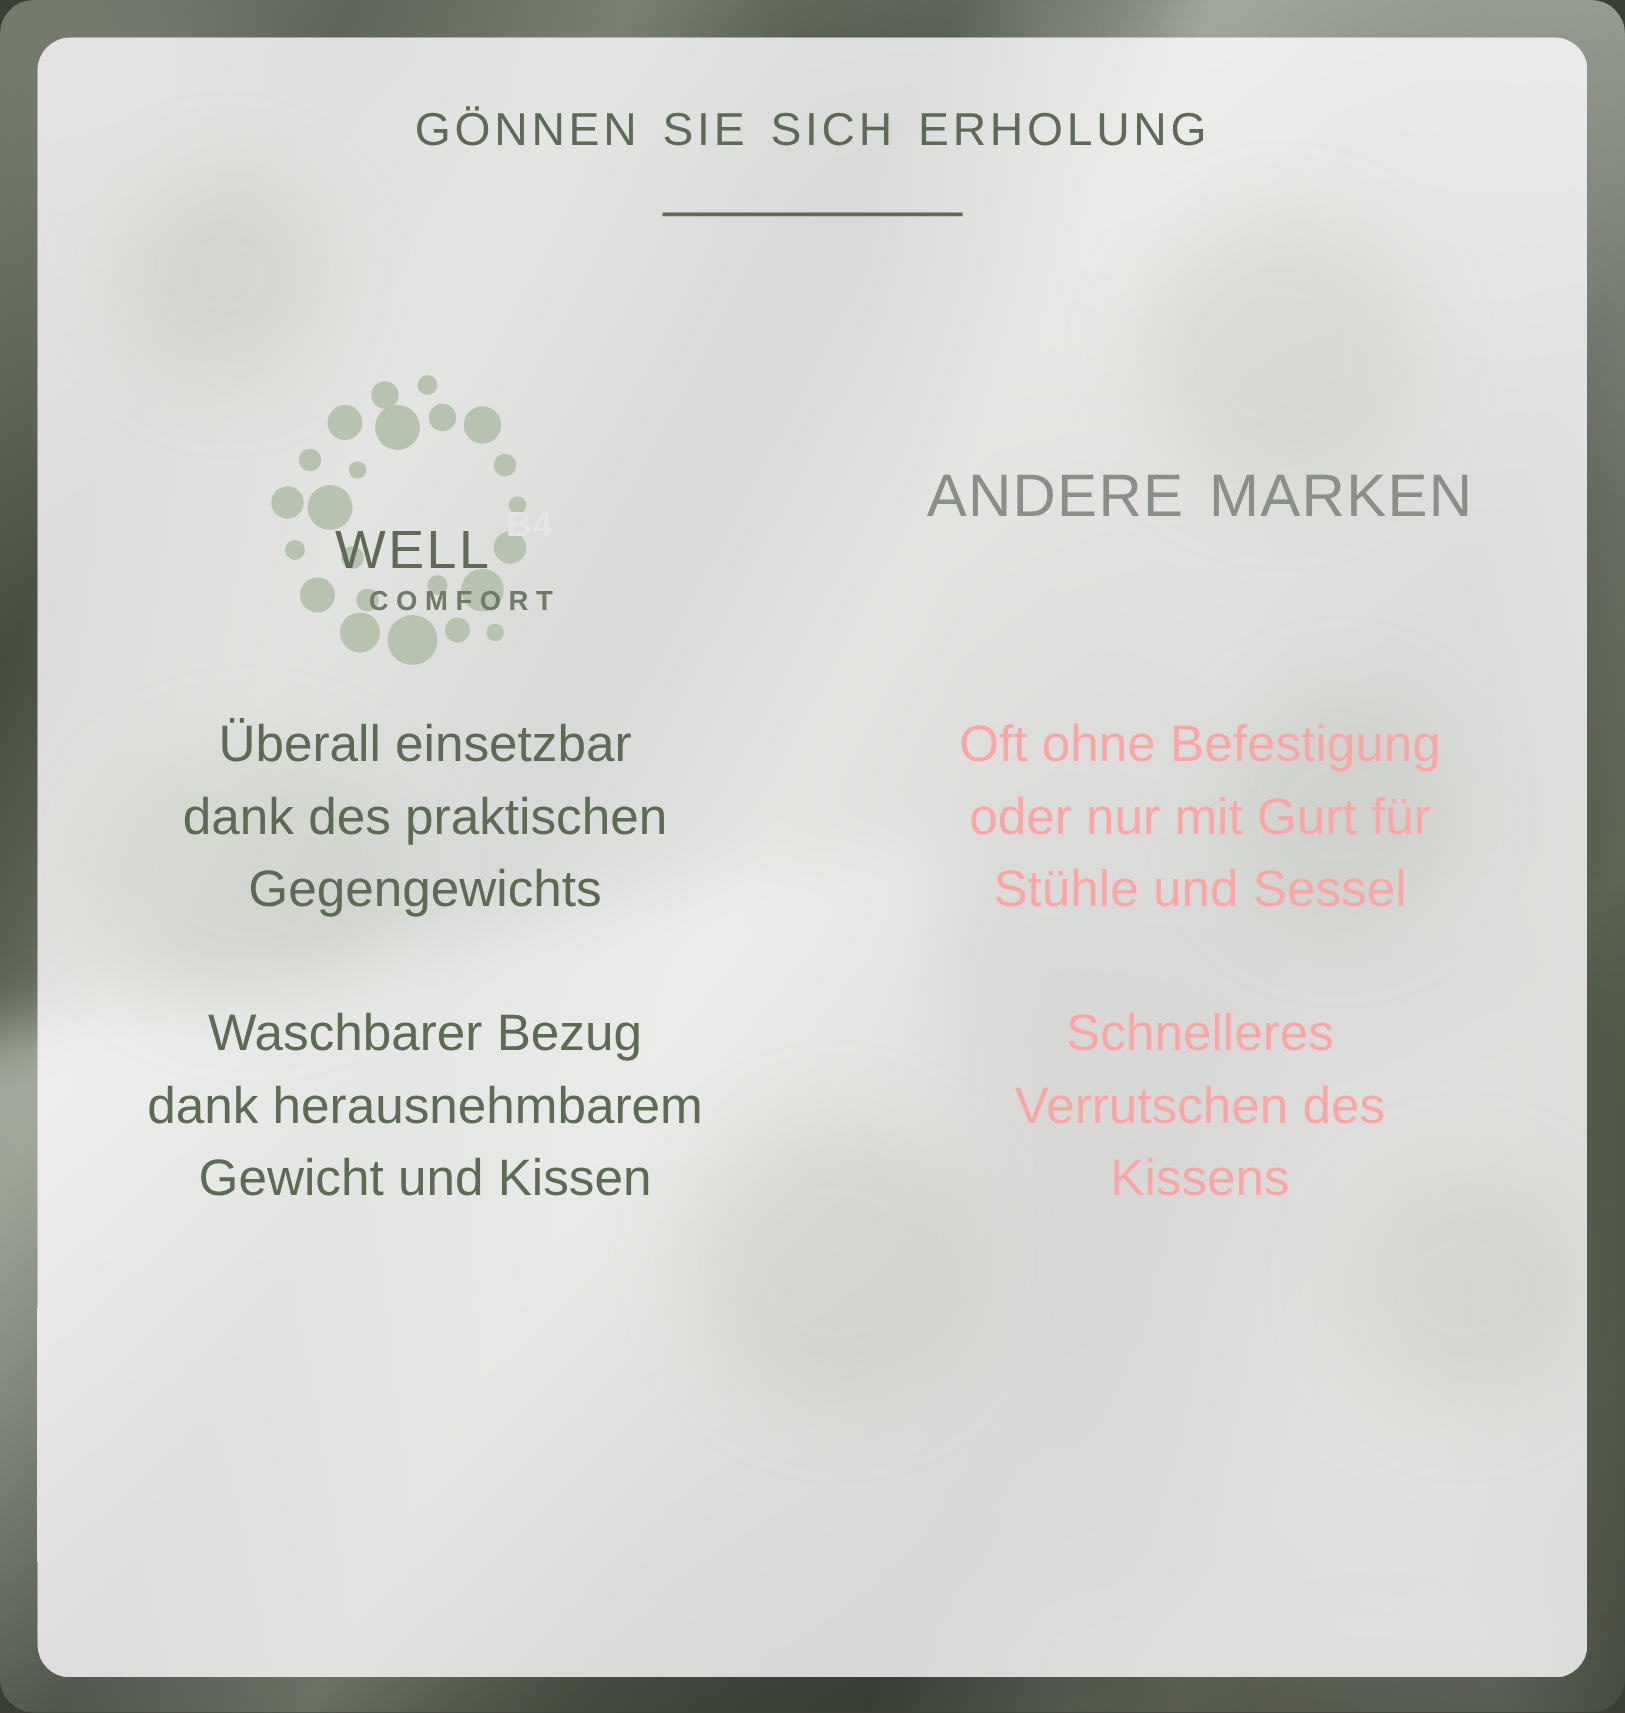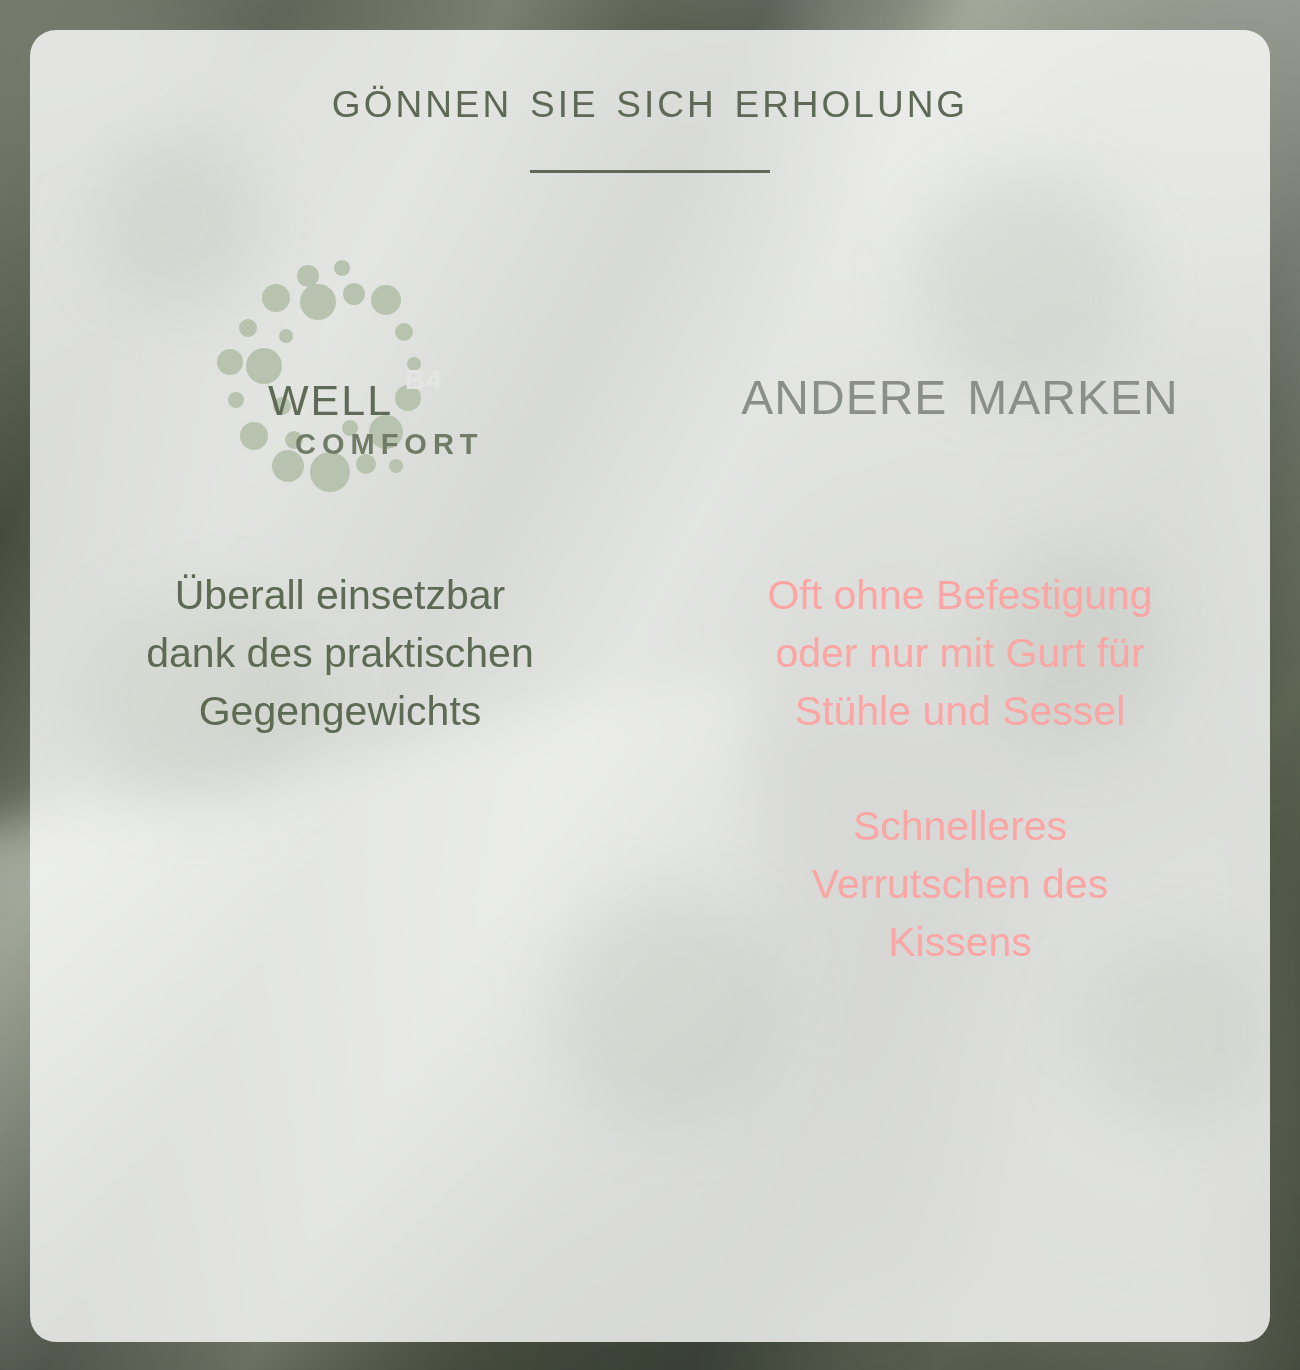--- a/index.html
+++ b/index.html
@@ -12,20 +12,21 @@
     font-family: "Liberation Sans", sans-serif;
     background: #3a3f34;
     overflow: hidden;
   }
 
   .poster {
     position: relative;
     width: 1300px;
     height: 1370px;
     overflow: hidden;
+    border-radius: 27px;
   }
 
   
   .bg {
     position: absolute;
     inset: 0;
     background:
       radial-gradient(circle at 10% 5%, rgba(255,255,255,0.20) 0%, rgba(255,255,255,0) 28%),
       radial-gradient(circle at 92% 18%, rgba(255,255,255,0.14) 0%, rgba(255,255,255,0) 26%),
       radial-gradient(circle at 80% 92%, rgba(255,255,255,0.10) 0%, rgba(255,255,255,0) 30%),
@@ -120,21 +121,21 @@
     top: 210px;
     display: flex;
   }
   .col { width: 50%; }
 
   
   .brand {
     position: relative;
     height: 300px;
     display: flex;
-    align-items: flex-start;
+    align-items: flex-end;
     justify-content: center;
   }
   .brand-mark {
     position: relative;
     width: 300px;
     height: 260px;
   }
   .logo-text {
     position: absolute;
     left: 78px;
@@ -151,21 +152,21 @@
     top: 124px;
     font-size: 28px;
     font-weight: 700;
     color: #e5e5e5;
     letter-spacing: 1px;
   }
   .logo-sub {
     position: absolute;
     left: 105px;
     top: 188px;
-    font-size: 29px;
+    font-size: 22px;
     letter-spacing: 6px;
     color: #707c66;
     font-weight: 600;
   }
 
   
   .other-head {
     height: 300px;
     display: flex;
     align-items: center;
@@ -265,20 +266,21 @@
 
         <div class="col">
           <div class="other-head">andere marken</div>
         </div>
       </div>
 
       <div class="features">
 
         <div class="flist ours">
           <div class="fitem">Überall einsetzbar<br>dank des praktischen<br>Gegengewichts</div>
+          <div class="fitem">Waschbarer Bezug<br>dank herausnehmbarem<br>Gewicht und Kissen</div>
         </div>
 
         <div class="flist theirs">
           <div class="fitem">Oft ohne Befestigung<br>oder nur mit Gurt für<br>Stühle und Sessel</div>
           <div class="fitem">Schnelleres<br>Verrutschen des<br>Kissens</div>
         </div>
       </div>
 
     </div>
   </div>

